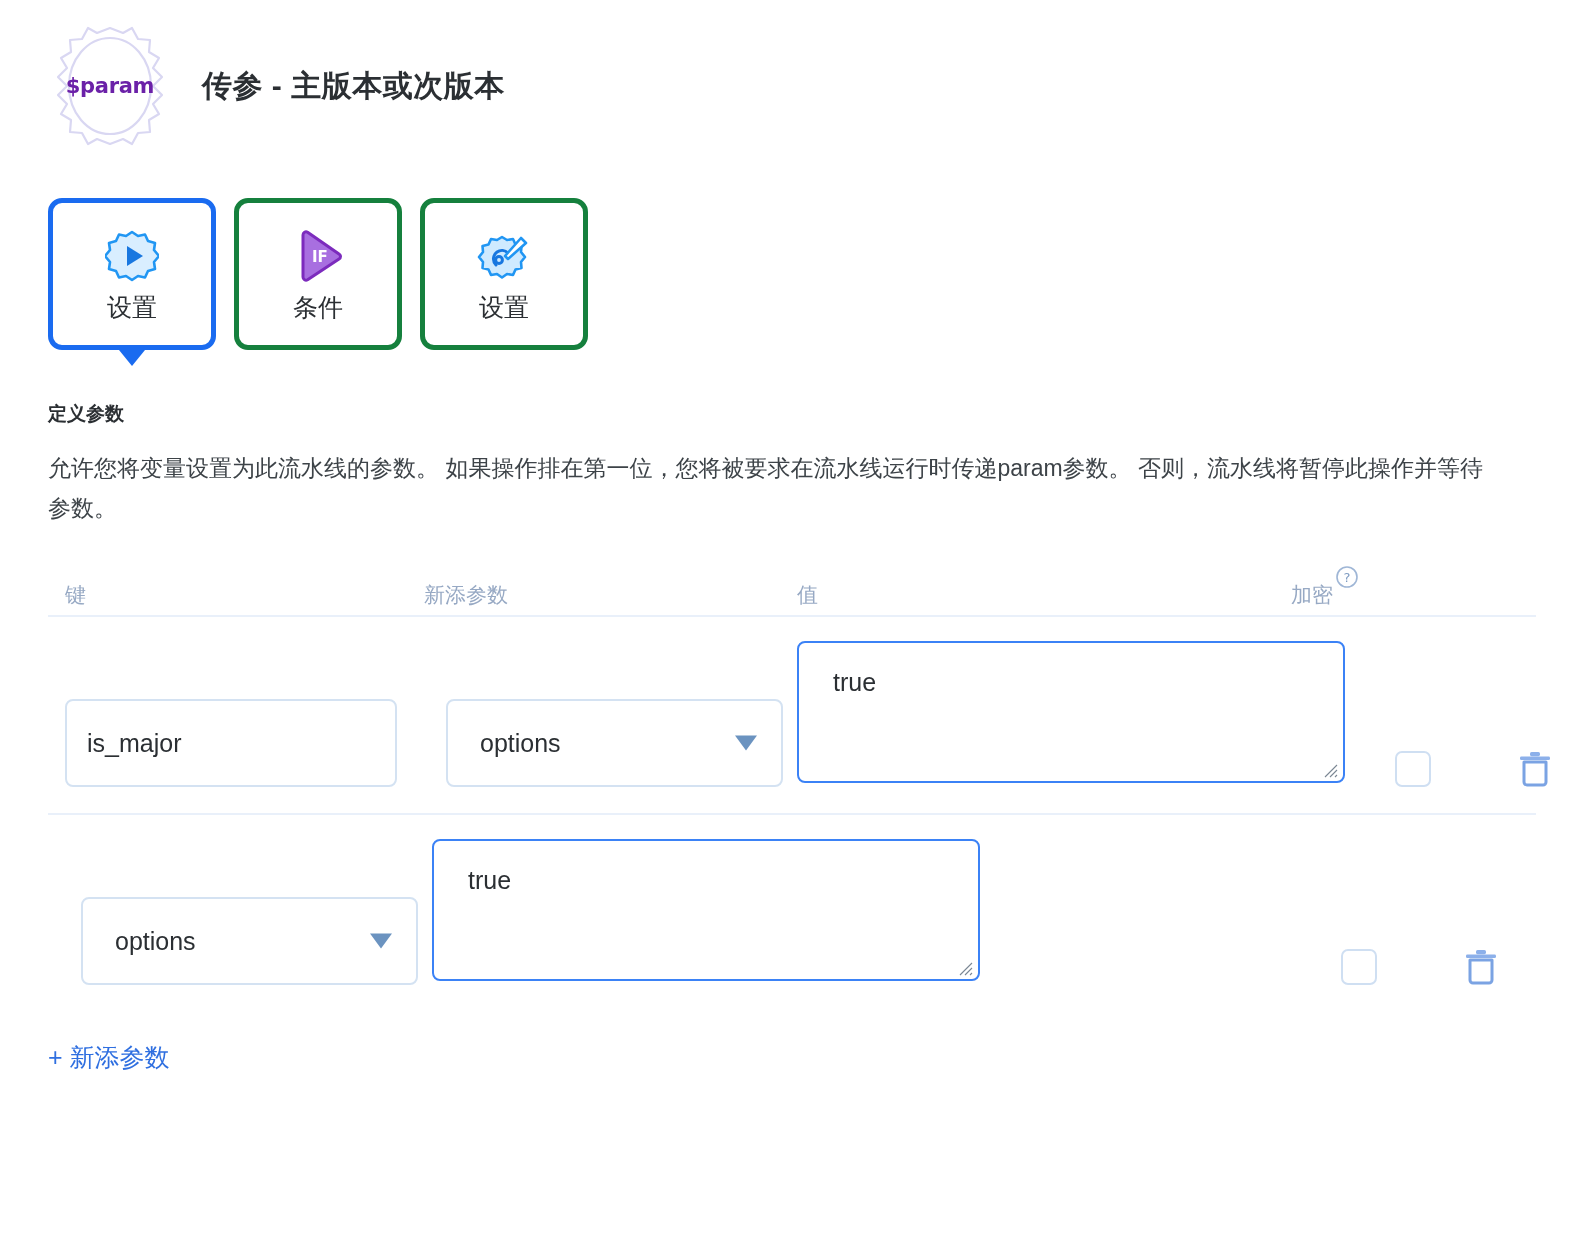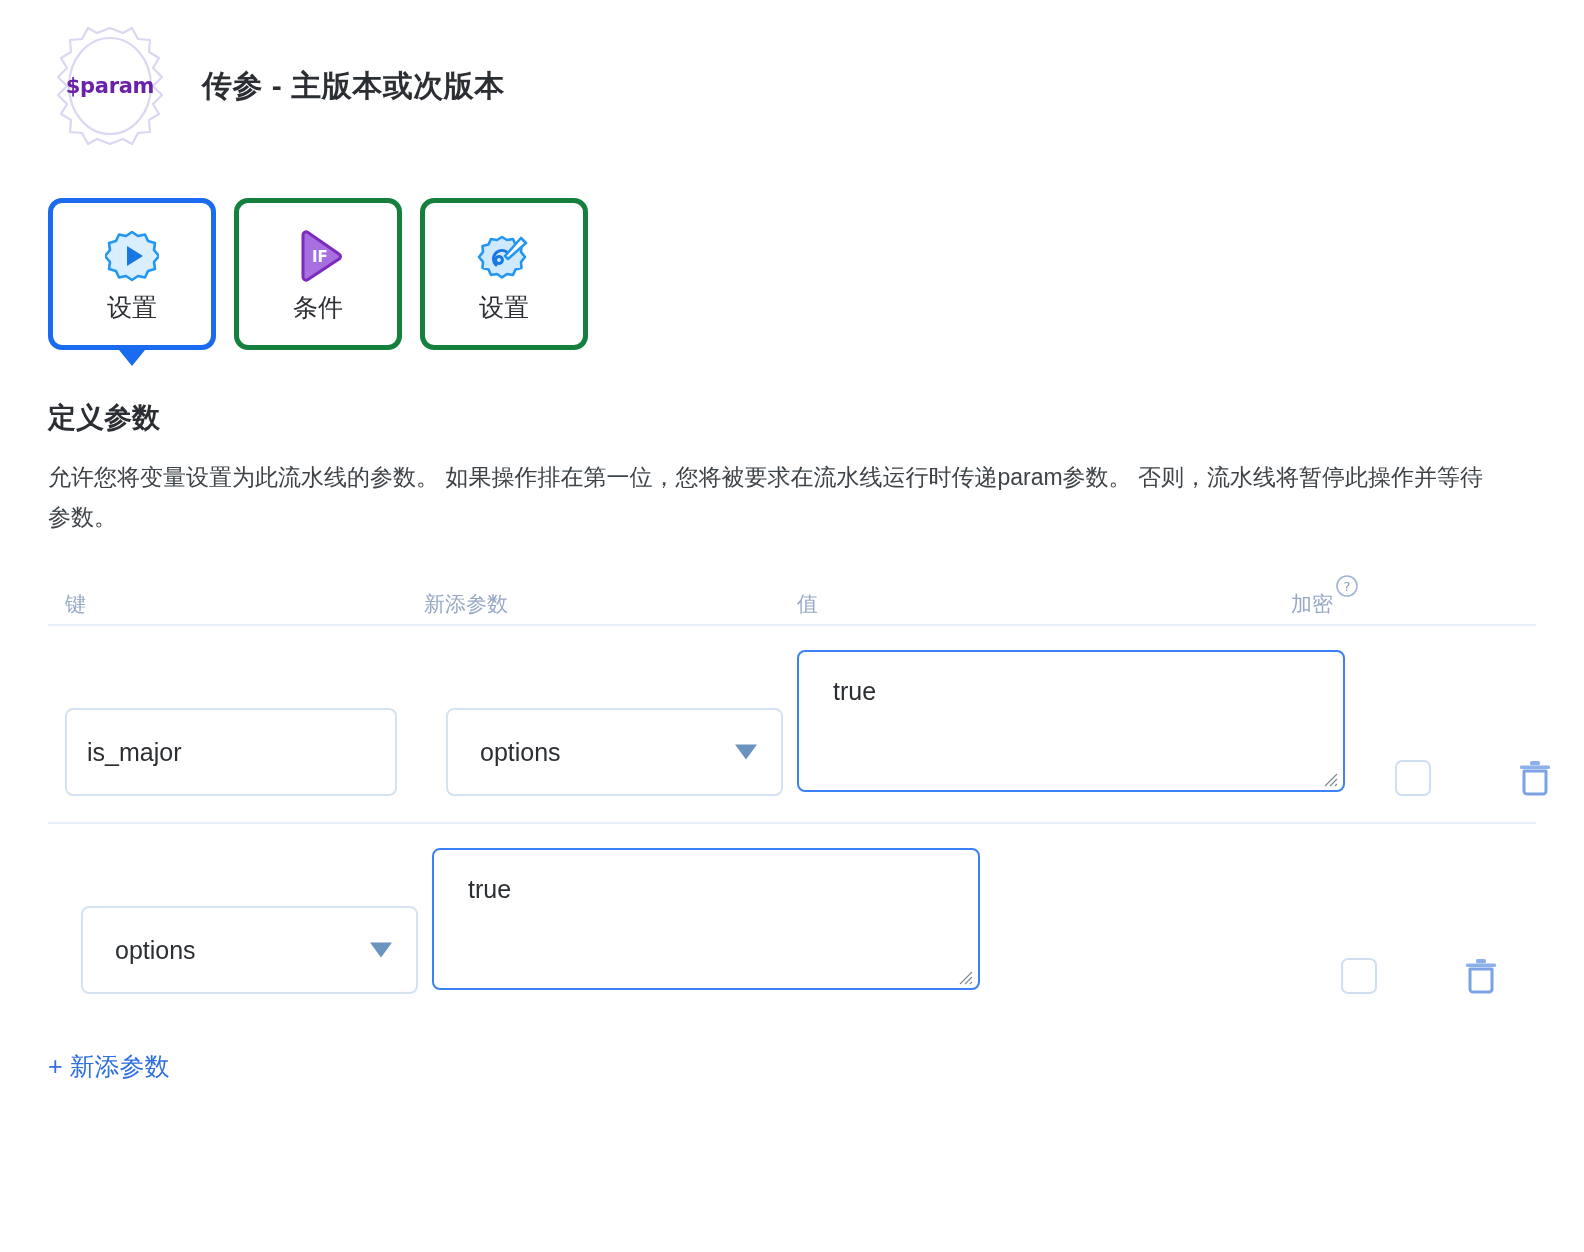--- a/index.html
+++ b/index.html
@@ -111,21 +111,21 @@
     color: #2b2f33;
     line-height: 1;
   }
 
   
   .section {
     padding: 54px 0 0 48px;
     max-width: 1500px;
   }
   .section-title {
-    font-size: 28px;
+    font-size: 19px;
     font-weight: bold;
     color: #2b2f33;
     margin: 0 0 26px 0;
     line-height: 1;
   }
   .section-desc {
     font-size: 23px;
     color: #3d4348;
     line-height: 1.72;
     margin: 0;

